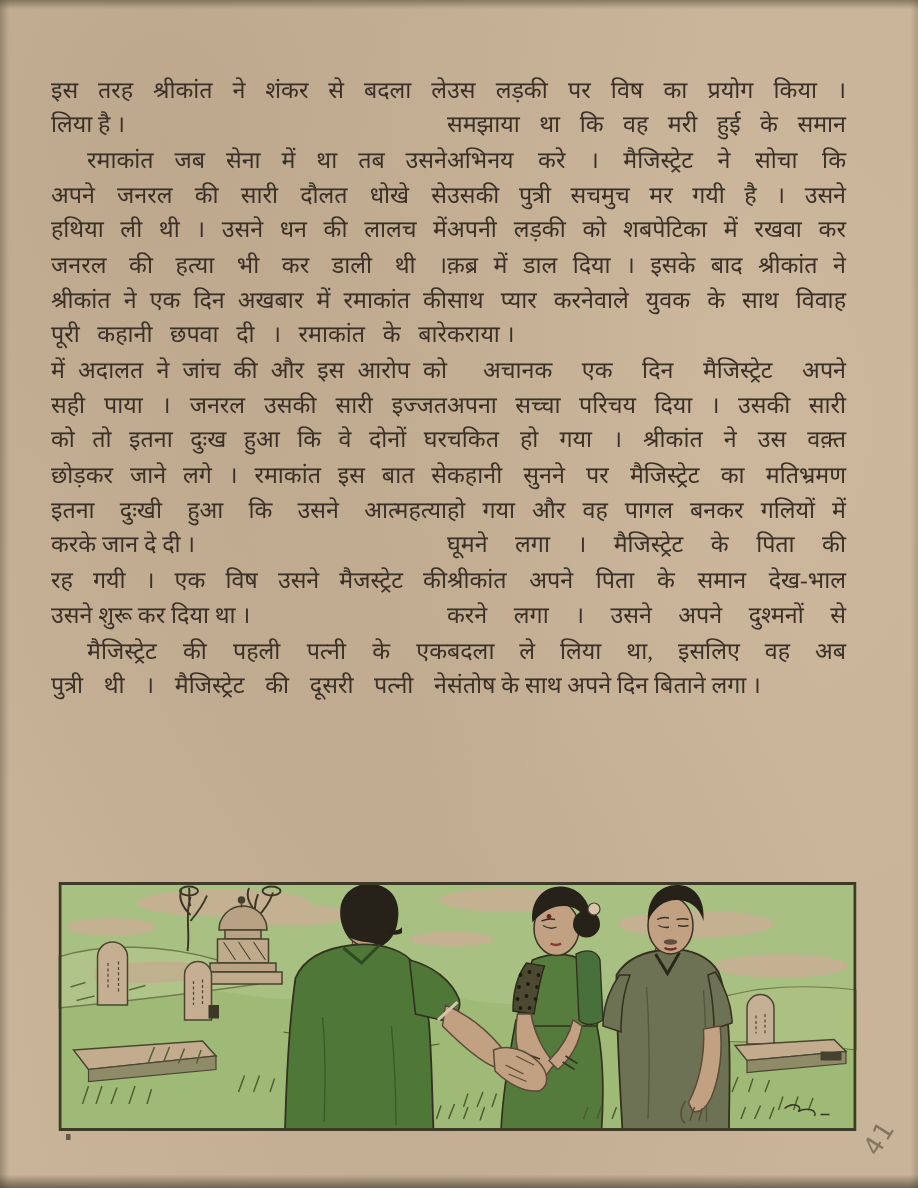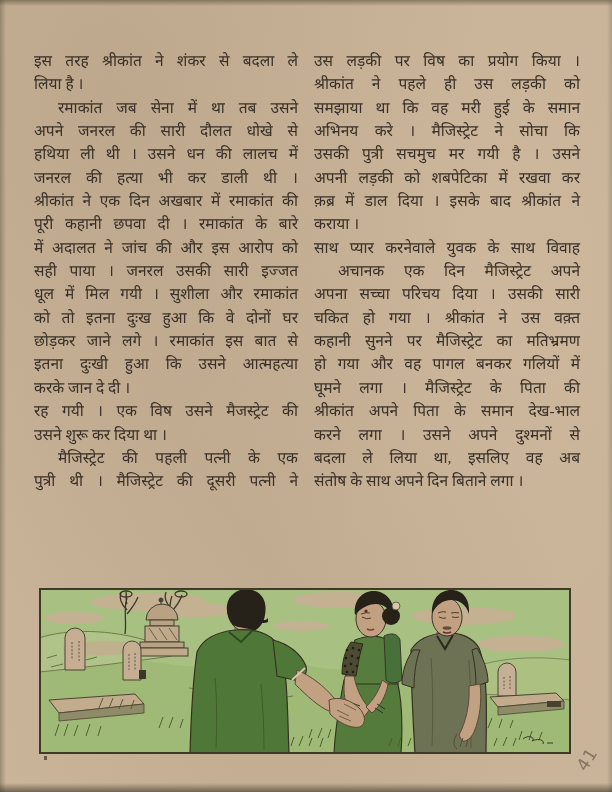--- a/index.html
+++ b/index.html
@@ -12,21 +12,21 @@
       linear-gradient(to top, rgba(55,50,34,.6), rgba(55,50,34,0) 9px),
       linear-gradient(to right, rgba(70,64,44,.35), rgba(70,64,44,0) 6px),
       linear-gradient(to left, rgba(70,64,44,.22), rgba(70,64,44,0) 5px),
       radial-gradient(ellipse at 18% 12%, rgba(116,98,68,.14), transparent 55%),
       radial-gradient(ellipse at 75% 35%, rgba(232,216,184,.12), transparent 50%),
       radial-gradient(ellipse at 45% 75%, rgba(116,98,68,.10), transparent 60%),
       #c9b399;
   }
   .col{position:absolute;top:49px;width:264px;}
   .col.left{left:34px;}
-  .col.right{left:314px;width:266px;}
+  .col.right{left:298px;width:266px;}
   .line{
     font-size:15.5px;line-height:23.35px;color:#3a3027;
     text-align:justify;text-align-last:justify;
     -moz-text-align-last:justify;
   }
   .line.end{text-align-last:left;-moz-text-align-last:left;}
   .line.indent{text-indent:1.55em;}
   .illus{position:absolute;left:39px;top:588px;}
   .pencil{
     position:absolute;left:575px;top:749px;
@@ -45,41 +45,39 @@
     <div class="line">इस तरह श्रीकांत ने शंकर से बदला ले</div>
     <div class="line end">लिया है ।</div>
     <div class="line indent">रमाकांत जब सेना में था तब उसने</div>
     <div class="line">अपने जनरल की सारी दौलत धोखे से</div>
     <div class="line">हथिया ली थी ।  उसने धन की लालच में</div>
     <div class="line">जनरल की हत्या भी कर डाली थी ।</div>
     <div class="line">श्रीकांत ने एक दिन अखबार में रमाकांत की</div>
     <div class="line">पूरी कहानी छपवा दी ।  रमाकांत के बारे</div>
     <div class="line">में अदालत ने जांच की और इस आरोप को</div>
     <div class="line">सही पाया ।  जनरल उसकी सारी इज्जत</div>
-    <div class="line">धूल में मिल गयी ।  सुशीला और रमाकांत</div>
     <div class="line">को तो इतना दुःख हुआ कि वे दोनों घर</div>
     <div class="line">छोड़कर जाने लगे ।  रमाकांत इस बात से</div>
     <div class="line">इतना दुःखी हुआ कि उसने आत्महत्या</div>
     <div class="line end">करके जान दे दी ।</div>
     <div class="line">रह गयी ।  एक विष उसने मैजस्ट्रेट की</div>
     <div class="line end">उसने शुरू कर दिया था ।</div>
     <div class="line indent">मैजिस्ट्रेट की पहली पत्नी के एक</div>
     <div class="line">पुत्री थी ।  मैजिस्ट्रेट की दूसरी पत्नी ने</div>
   </div>
 
   <div class="col right">
     <div class="line">उस लड़की पर विष का प्रयोग किया ।</div>
-    <div class="line">श्रीकांत ने पहले ही उस लड़की को</div>
     <div class="line">समझाया था कि वह मरी हुई के समान</div>
     <div class="line">अभिनय करे ।  मैजिस्ट्रेट ने सोचा कि</div>
     <div class="line">उसकी पुत्री सचमुच मर गयी है ।  उसने</div>
     <div class="line">अपनी लड़की को शबपेटिका में रखवा कर</div>
     <div class="line">क़ब्र में डाल दिया ।  इसके बाद श्रीकांत ने</div>
+    <div class="line">साथ प्यार करनेवाले युवक के साथ विवाह</div>
     <div class="line end">कराया ।</div>
-    <div class="line">साथ प्यार करनेवाले युवक के साथ विवाह</div>
     <div class="line indent">अचानक एक दिन मैजिस्ट्रेट अपने</div>
     <div class="line">अपना सच्चा परिचय दिया ।  उसकी सारी</div>
     <div class="line">चकित हो गया ।  श्रीकांत ने उस वक़्त</div>
     <div class="line">कहानी सुनने पर मैजिस्ट्रेट का मतिभ्रमण</div>
     <div class="line">हो गया और वह पागल बनकर गलियों में</div>
     <div class="line">घूमने लगा ।  मैजिस्ट्रेट के पिता की</div>
     <div class="line">श्रीकांत अपने पिता के समान देख-भाल</div>
     <div class="line">करने लगा ।  उसने अपने दुश्मनों से</div>
     <div class="line">बदला ले लिया था, इसलिए वह अब</div>
     <div class="line end">संतोष के साथ अपने दिन बिताने लगा ।</div>

